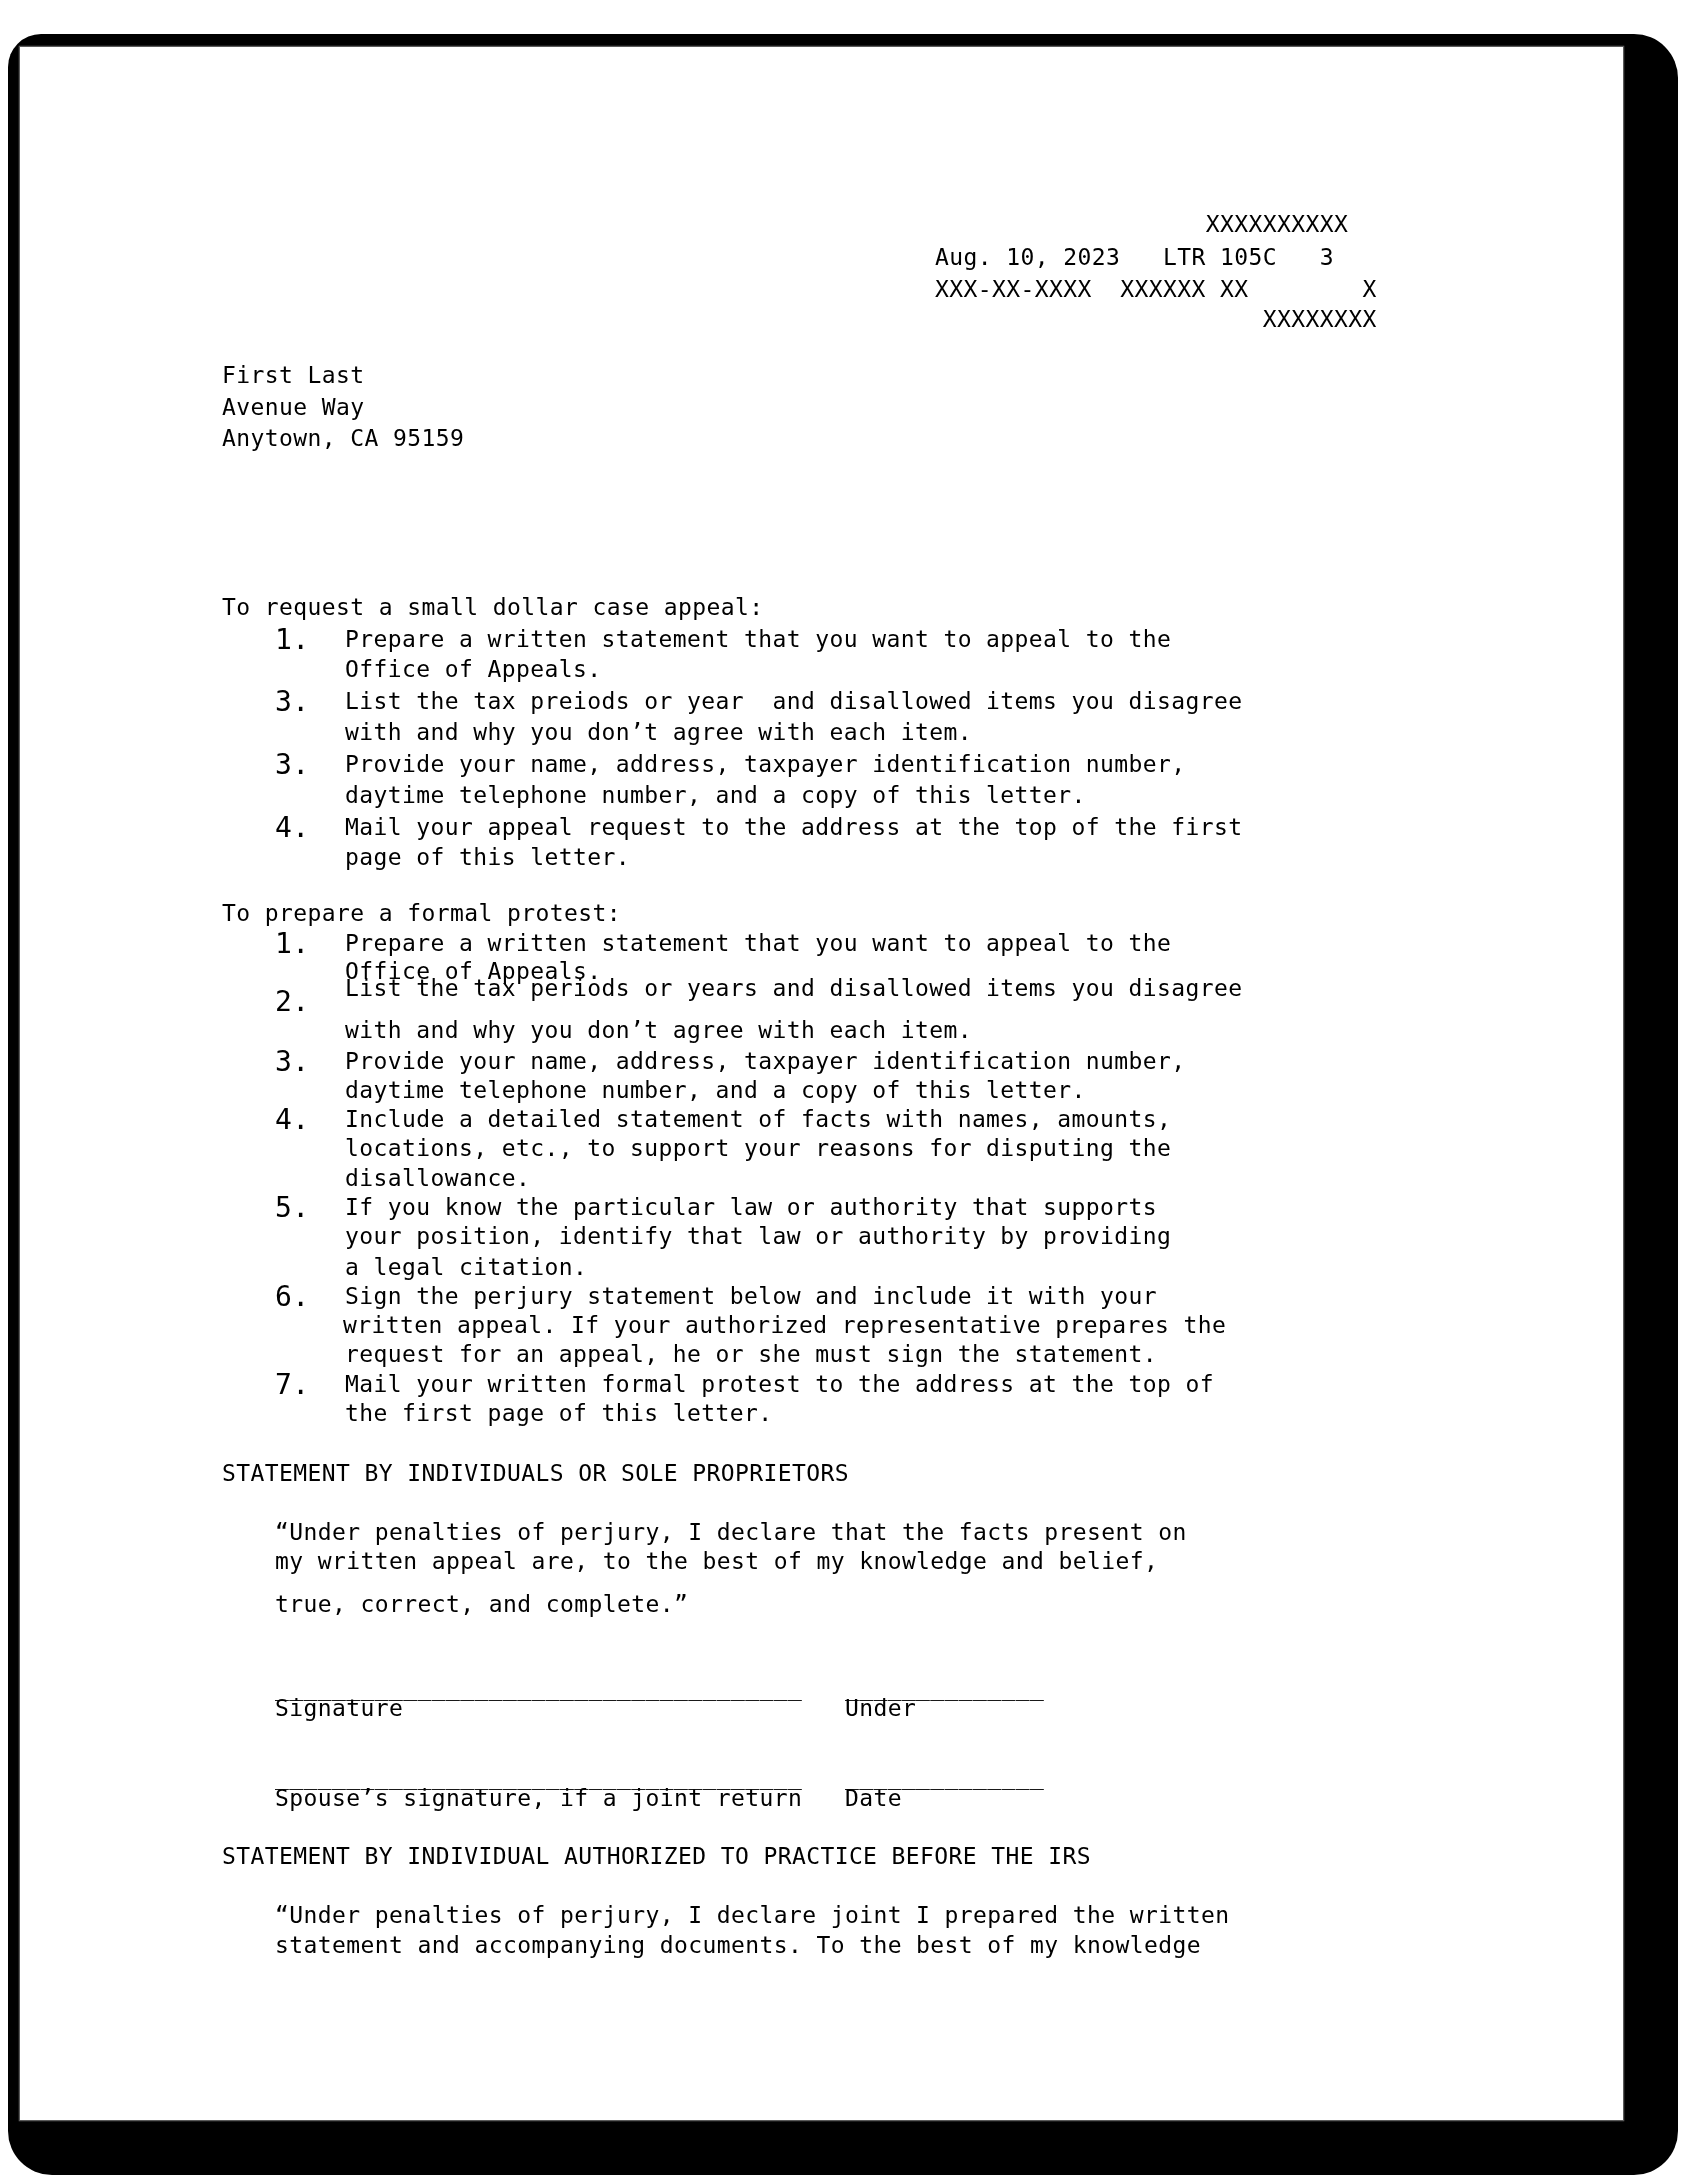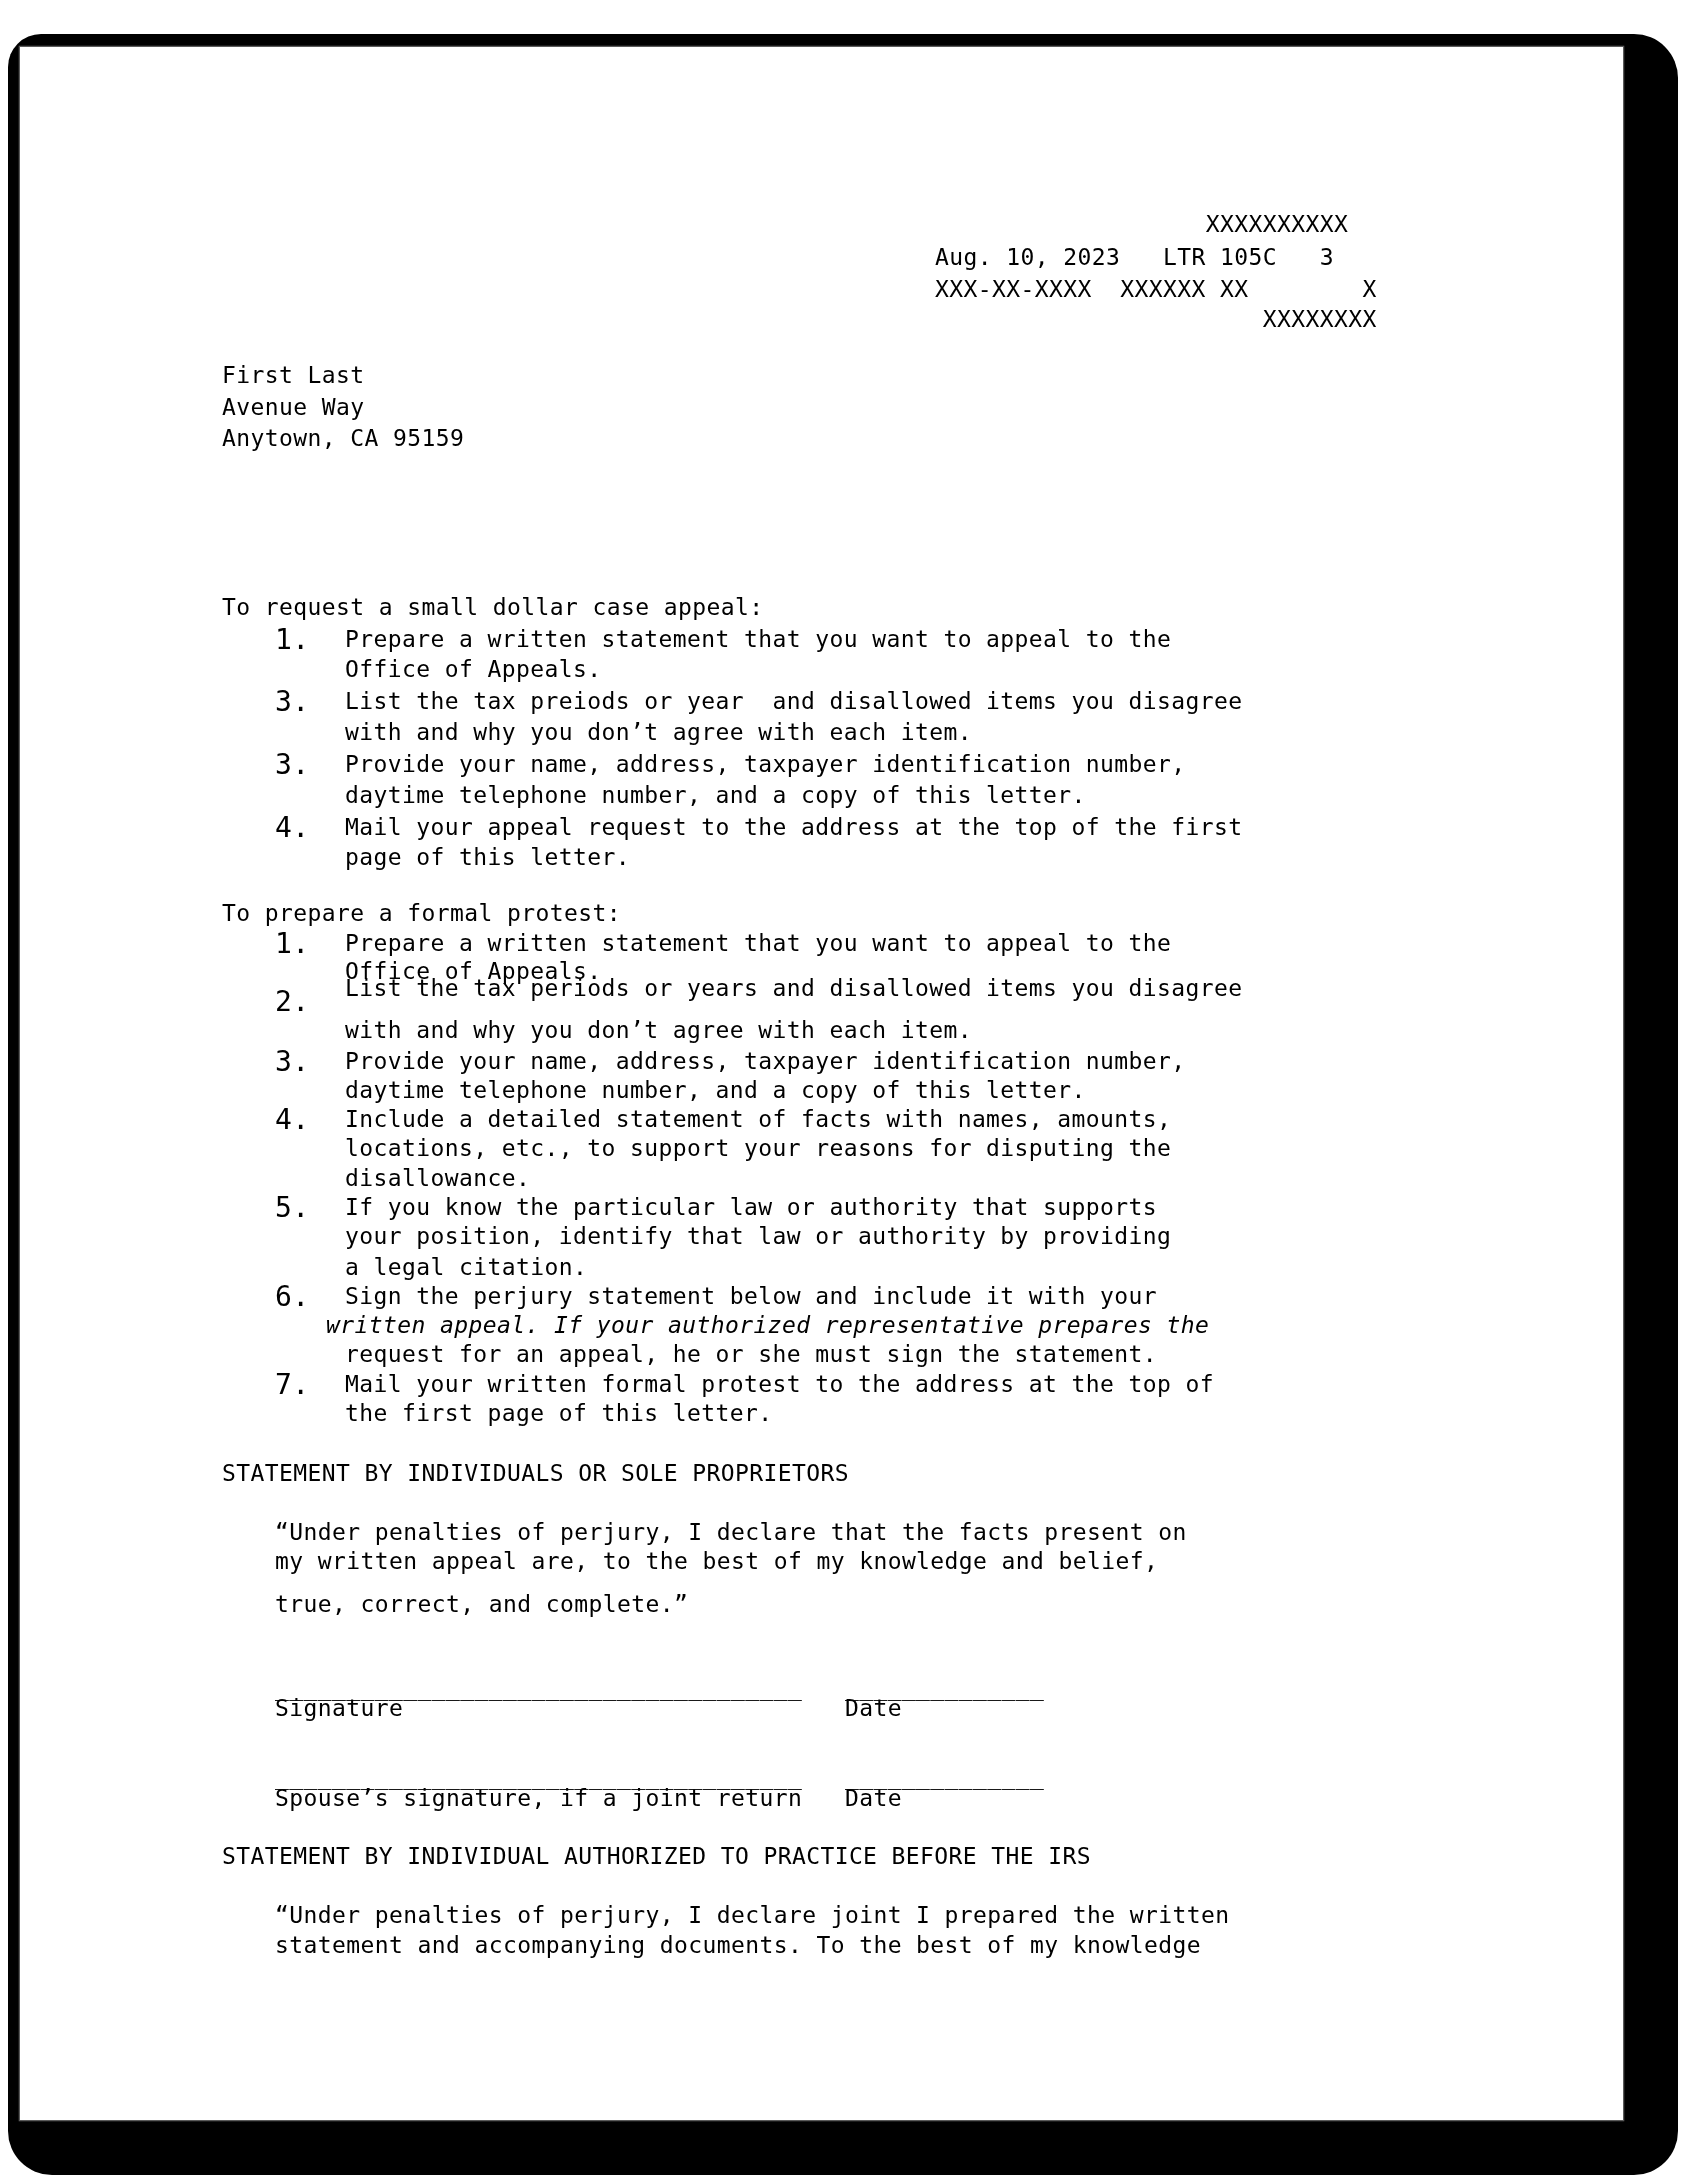--- a/index.html
+++ b/index.html
@@ -122,40 +122,40 @@
   </div>
   <div>
     <div class="num" style="left:275px; top:1192px;">5.</div>
     <div class="line" style="left:345px; top:1192px;">If you know the particular law or authority that supports</div>
     <div class="line" style="left:345px; top:1221px;">your position, identify that law or authority by providing</div>
     <div class="line" style="left:345px; top:1252px;">a legal citation.</div>
   </div>
   <div>
     <div class="num" style="left:275px; top:1281px;">6.</div>
     <div class="line" style="left:345px; top:1281px;">Sign the perjury statement below and include it with your</div>
-    <div class="line" style="left:326px; top:1310px;font-style:italic;">written appeal. If your authorized representative prepares the</div>
+    <div class="line" style="left:343px; top:1310px;">written appeal. If your authorized representative prepares the</div>
     <div class="line" style="left:345px; top:1339px;">request for an appeal, he or she must sign the statement.</div>
   </div>
   <div>
     <div class="num" style="left:275px; top:1369px;">7.</div>
     <div class="line" style="left:345px; top:1369px;">Mail your written formal protest to the address at the top of</div>
     <div class="line" style="left:345px; top:1398px;">the first page of this letter.</div>
   </div>
 </div>
 
 <div>
   <div class="line" style="left:222px; top:1458px;">STATEMENT BY INDIVIDUALS OR SOLE PROPRIETORS</div>
   <div class="line" style="left:275px; top:1517px;">“Under penalties of perjury, I declare that the facts present on</div>
   <div class="line" style="left:275px; top:1546px;">my written appeal are, to the best of my knowledge and belief,</div>
   <div class="line" style="left:275px; top:1576px;margin-top:13px;">true, correct, and complete.”</div>
 </div>
 
 <div>
   <div class="line" style="left:275px; top:1672px;">_____________________________________   ______________</div>
-  <div class="line" style="left:275px; top:1693px;">Signature                               Date</div>
+  <div class="line" style="left:275px; top:1693px;">Signature                               Under</div>
   <div class="line" style="left:275px; top:1761px;">_____________________________________   ______________</div>
   <div class="line" style="left:275px; top:1783px;">Spouse’s signature, if a joint return   Date</div>
 </div>
 
 <div>
   <div class="line" style="left:222px; top:1841px;">STATEMENT BY INDIVIDUAL AUTHORIZED TO PRACTICE BEFORE THE IRS</div>
   <div class="line" style="left:275px; top:1900px;">“Under penalties of perjury, I declare joint I prepared the written</div>
   <div class="line" style="left:275px; top:1930px;">statement and accompanying documents. To the best of my knowledge</div>
 </div>
 

